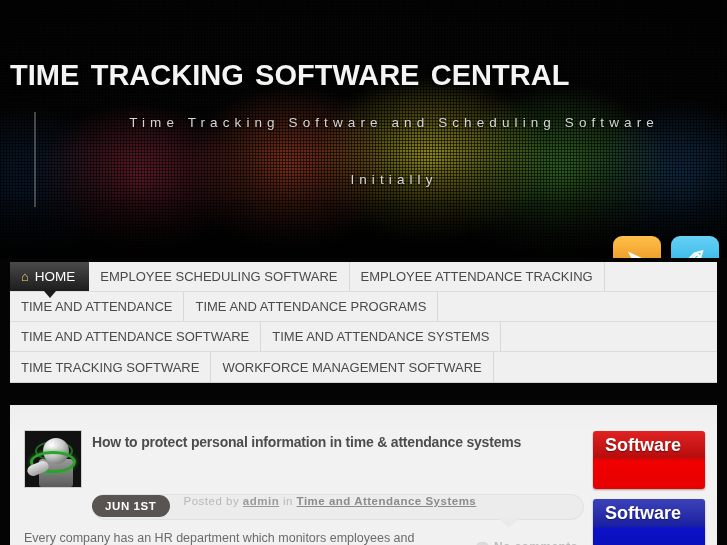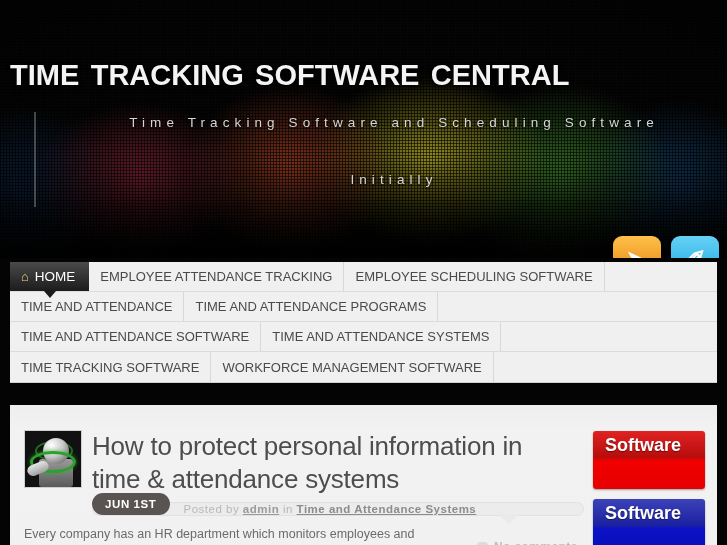--- a/index.html
+++ b/index.html
@@ -220,35 +220,35 @@
   }
   #thumb .tag {
     position:absolute; left:2px; top:32px;
     width:22px; height:11px;
     background:linear-gradient(to bottom,#e6e6e6,#a0a0a0);
     border-radius:6px;
     transform:rotate(-22deg);
   }
 
   #headline {
-    font-size:26px;
-    line-height:33px;
-    font-weight:normal;
+    font-size:14px;
+    line-height:24px;
+    font-weight:bold;
     color:#4d4d4d;
     letter-spacing:-.2px;
     max-width:470px;
   }
 
   #meta-bar {
     margin-top:6px; margin-left:68px;
-    width:492px; height:14px;
+    width:492px; height:26px;
     background:#edecec;
     border:1px solid #e2e1e1;
     border-radius:13px;
-    display:flex; align-items:flex-end;
+    display:flex; align-items:flex-start;
     position:relative;
   }
   #meta-bar::after {
     content:"";
     position:absolute;
     right:63px; bottom:-9px;
     width:0; height:0;
     border-left:11px solid transparent;
     border-right:11px solid transparent;
     border-top:10px solid #ebeaea;
@@ -371,24 +371,24 @@
   </div>
 
   <div id="nav">
 
     <div class="nav-row">
       <div class="nav-item home">
         <span class="house">⌂</span>
         <span>HOME</span>
       </div>
       <div class="nav-item">
+        <span>EMPLOYEE SCHEDULING SOFTWARE</span>
+      </div>
+      <div class="nav-item">
         <span>EMPLOYEE ATTENDANCE TRACKING</span>
-      </div>
-      <div class="nav-item">
-        <span>EMPLOYEE SCHEDULING SOFTWARE</span>
       </div>
       <div class="nav-filler"></div>
     </div>
 
     <div class="nav-row">
       <div class="nav-item">
         <span>TIME AND ATTENDANCE</span>
       </div>
       <div class="nav-item">
         <span>TIME AND ATTENDANCE PROGRAMS</span>

